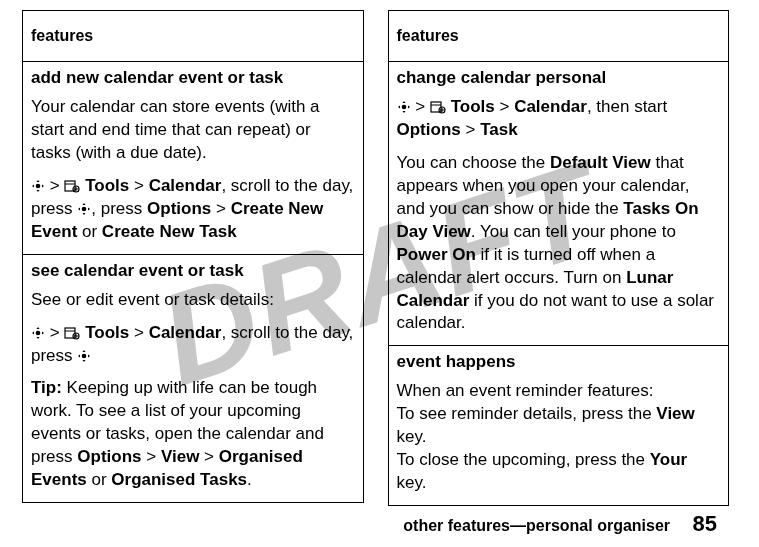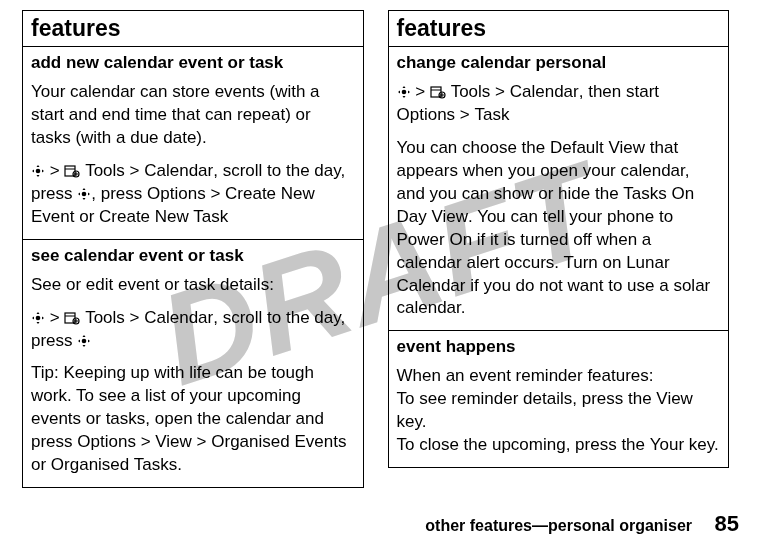--- a/index.html
+++ b/index.html
@@ -38,55 +38,55 @@
       border-collapse: collapse;
       width: 100%;
     }
     table.feat th, table.feat td {
       border: 1px solid #000;
       padding: 6px 8px 10px 8px;
       text-align: left;
       vertical-align: top;
     }
     table.feat th {
-      font-size: 23px;
-      font-weight: bold;
-      padding: 4px 8px;
+      font-size: 16px;
+      font-weight: bold;
+      padding: 16px 8px;
     }
     .cell-title {
       font-size: 17px;
       font-weight: bold;
       margin-bottom: 8px;
     }
     .body-text {
       font-size: 17px;
       line-height: 1.35;
       margin-bottom: 10px;
     }
     .body-text:last-child { margin-bottom: 0; }
     .condensed { font-family: "Arial Narrow", Arial, sans-serif; font-stretch: condensed; }
-    .bold { font-weight: normal; text-align: right; }
+    .bold { font-weight: bold; text-align: right; }
     .nav-dot {
       display: inline-block;
       width: 14px;
       height: 14px;
       vertical-align: -2px;
     }
     .nav-dot svg { display: block; }
     .tools-icon {
       display: inline-block;
       width: 16px;
       height: 14px;
       vertical-align: -2px;
     }
     .tools-icon svg { display: block; }
     .footer {
       position: absolute;
       bottom: 10px;
-      right: 20px;
+      right: 42px;
       font-size: 16px;
       font-weight: bold;
     }
     .footer .pg {
       font-size: 22px;
       margin-left: 18px;
     }
   </style>
 </head>
 <body>

